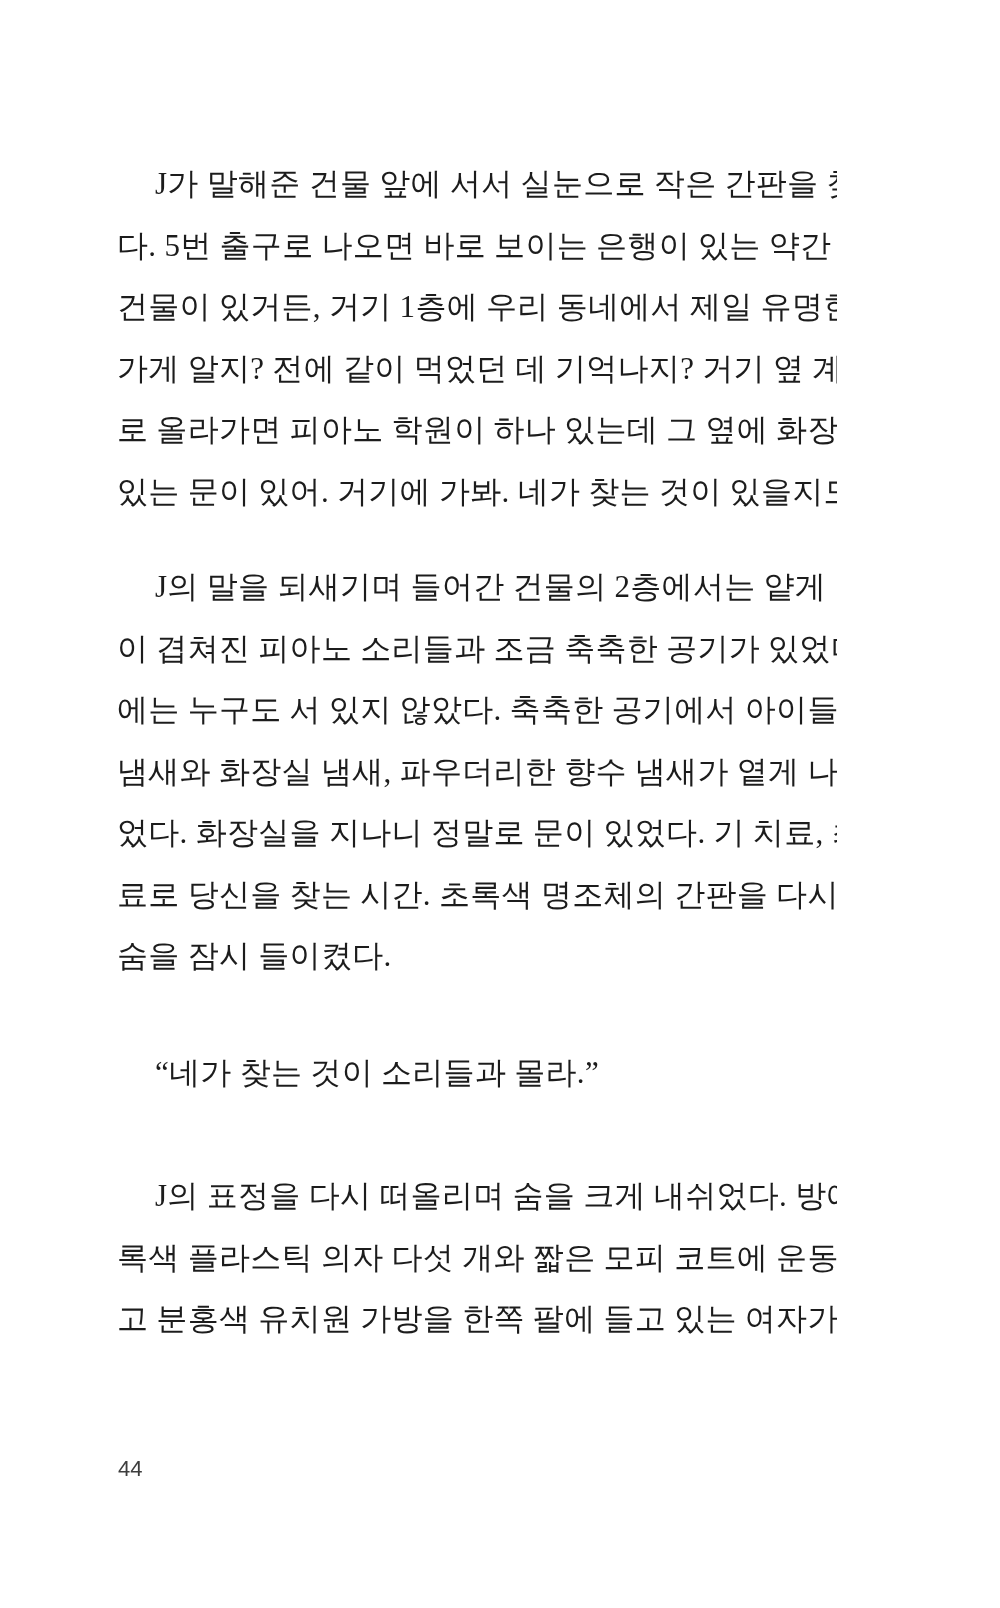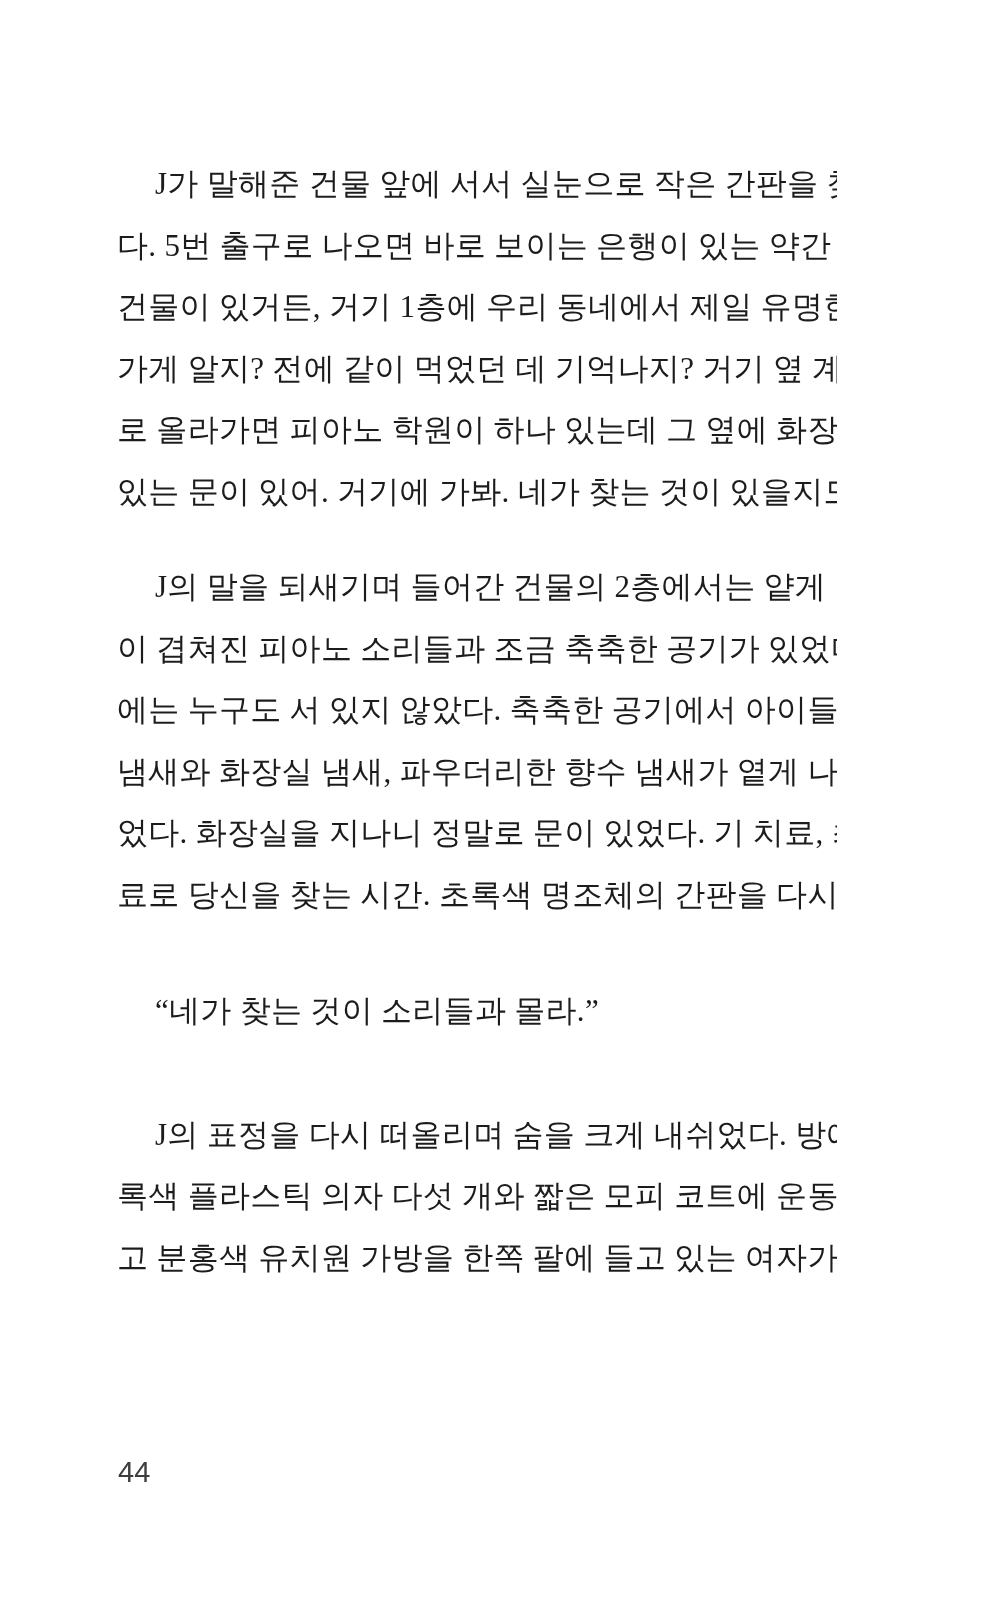--- a/index.html
+++ b/index.html
@@ -38,21 +38,21 @@
   }
   .line.indent { text-indent: 38px; }
   .line.short {
     text-align-last: left;
   }
   .page-number {
     position: absolute;
     left: 118px;
     top: 1458px;
     font-family: "Liberation Sans", "DejaVu Sans", sans-serif;
-    font-size: 29px;
+    font-size: 22px;
     line-height: 1;
     color: #3d3d3d;
   }
 </style>
 </head>
 <body>
 
 <div class="page">
 
   <div class="body-text">
@@ -66,20 +66,21 @@
       <div class="line">있는 문이 있어. 거기에 가봐. 네가 찾는 것이 있을지도 몰라.</div>
     </div>
 
     <div class="paragraph para-2">
       <div class="line indent">J의 말을 되새기며 들어간 건물의 2층에서는 얕게 켜켜</div>
       <div class="line">이 겹쳐진 피아노 소리들과 조금 축축한 공기가 있었다. 복도</div>
       <div class="line">에는 누구도 서 있지 않았다. 축축한 공기에서 아이들의 땀</div>
       <div class="line">냄새와 화장실 냄새, 파우더리한 향수 냄새가 옅게 나고 있</div>
       <div class="line">었다. 화장실을 지나니 정말로 문이 있었다. 기 치료, 최면 치</div>
       <div class="line">료로 당신을 찾는 시간. 초록색 명조체의 간판을 다시 읽고</div>
+      <div class="line short">숨을 잠시 들이켰다.</div>
     </div>
 
     <div class="paragraph para-quote">
       <div class="line indent short">“네가 찾는 것이 소리들과 몰라.”</div>
     </div>
 
     <div class="paragraph para-4">
       <div class="line indent">J의 표정을 다시 떠올리며 숨을 크게 내쉬었다. 방에는 초</div>
       <div class="line">록색 플라스틱 의자 다섯 개와 짧은 모피 코트에 운동화를 신</div>
       <div class="line">고 분홍색 유치원 가방을 한쪽 팔에 들고 있는 여자가 앉지</div>

